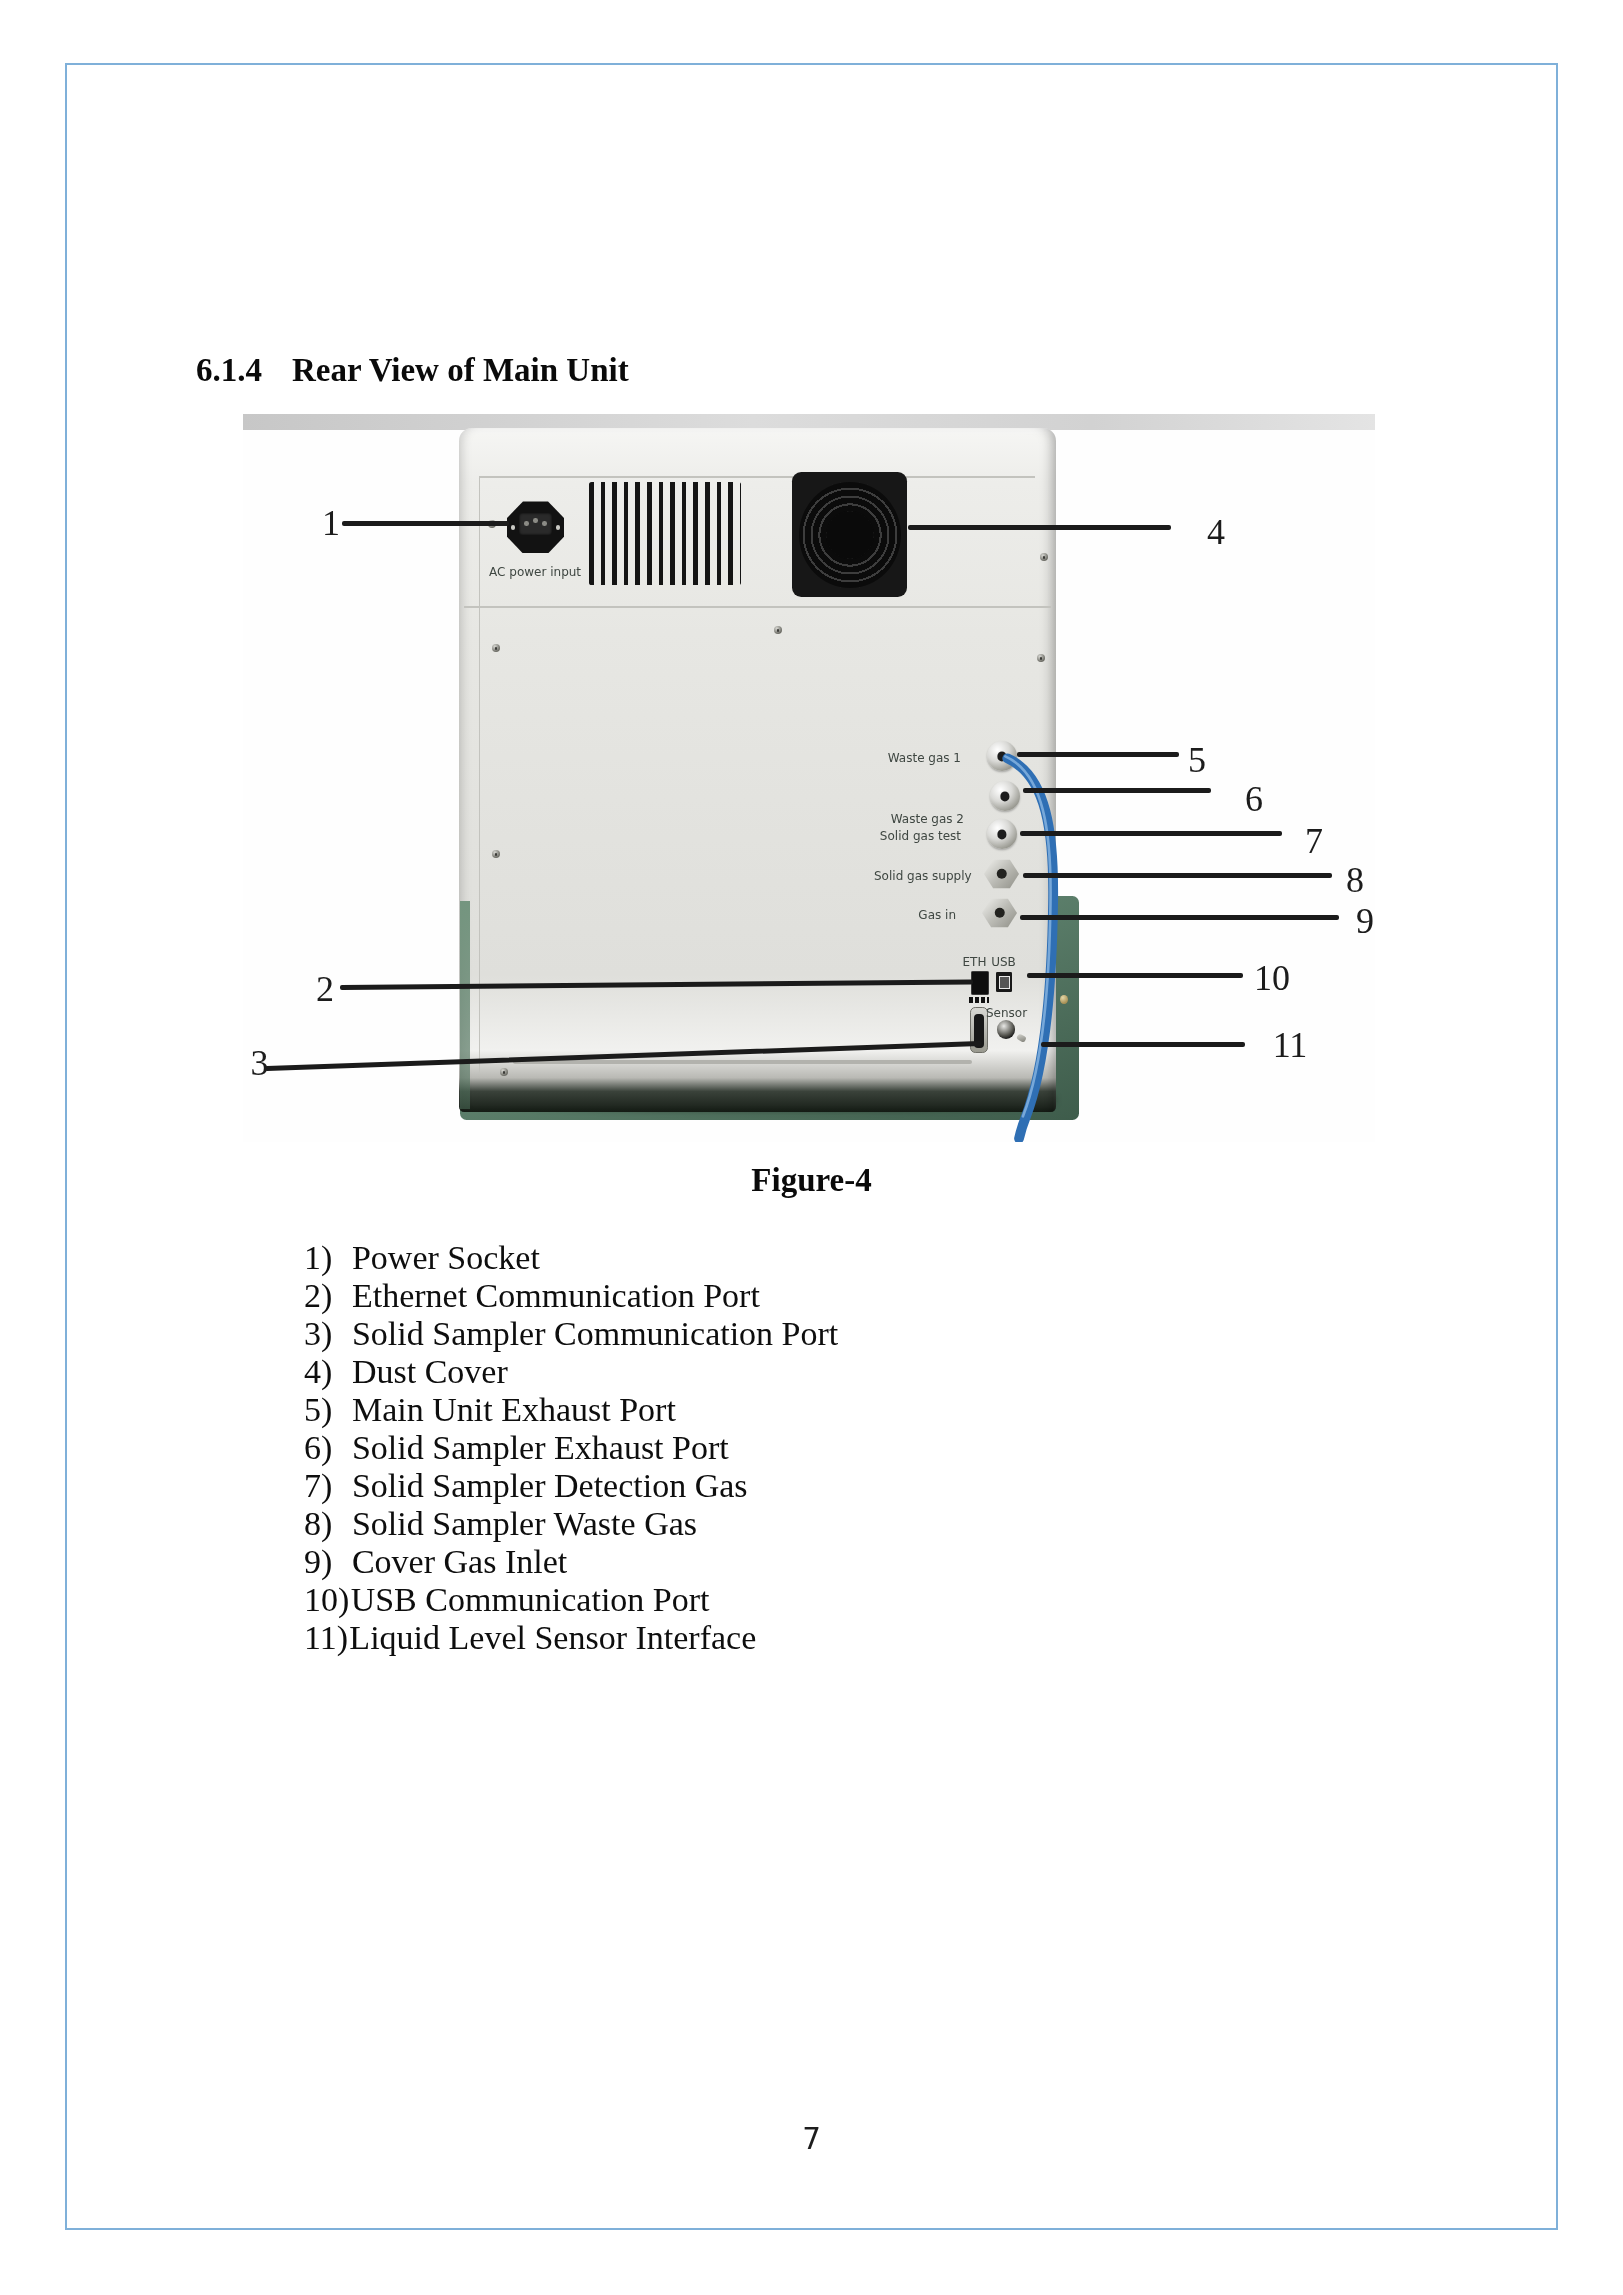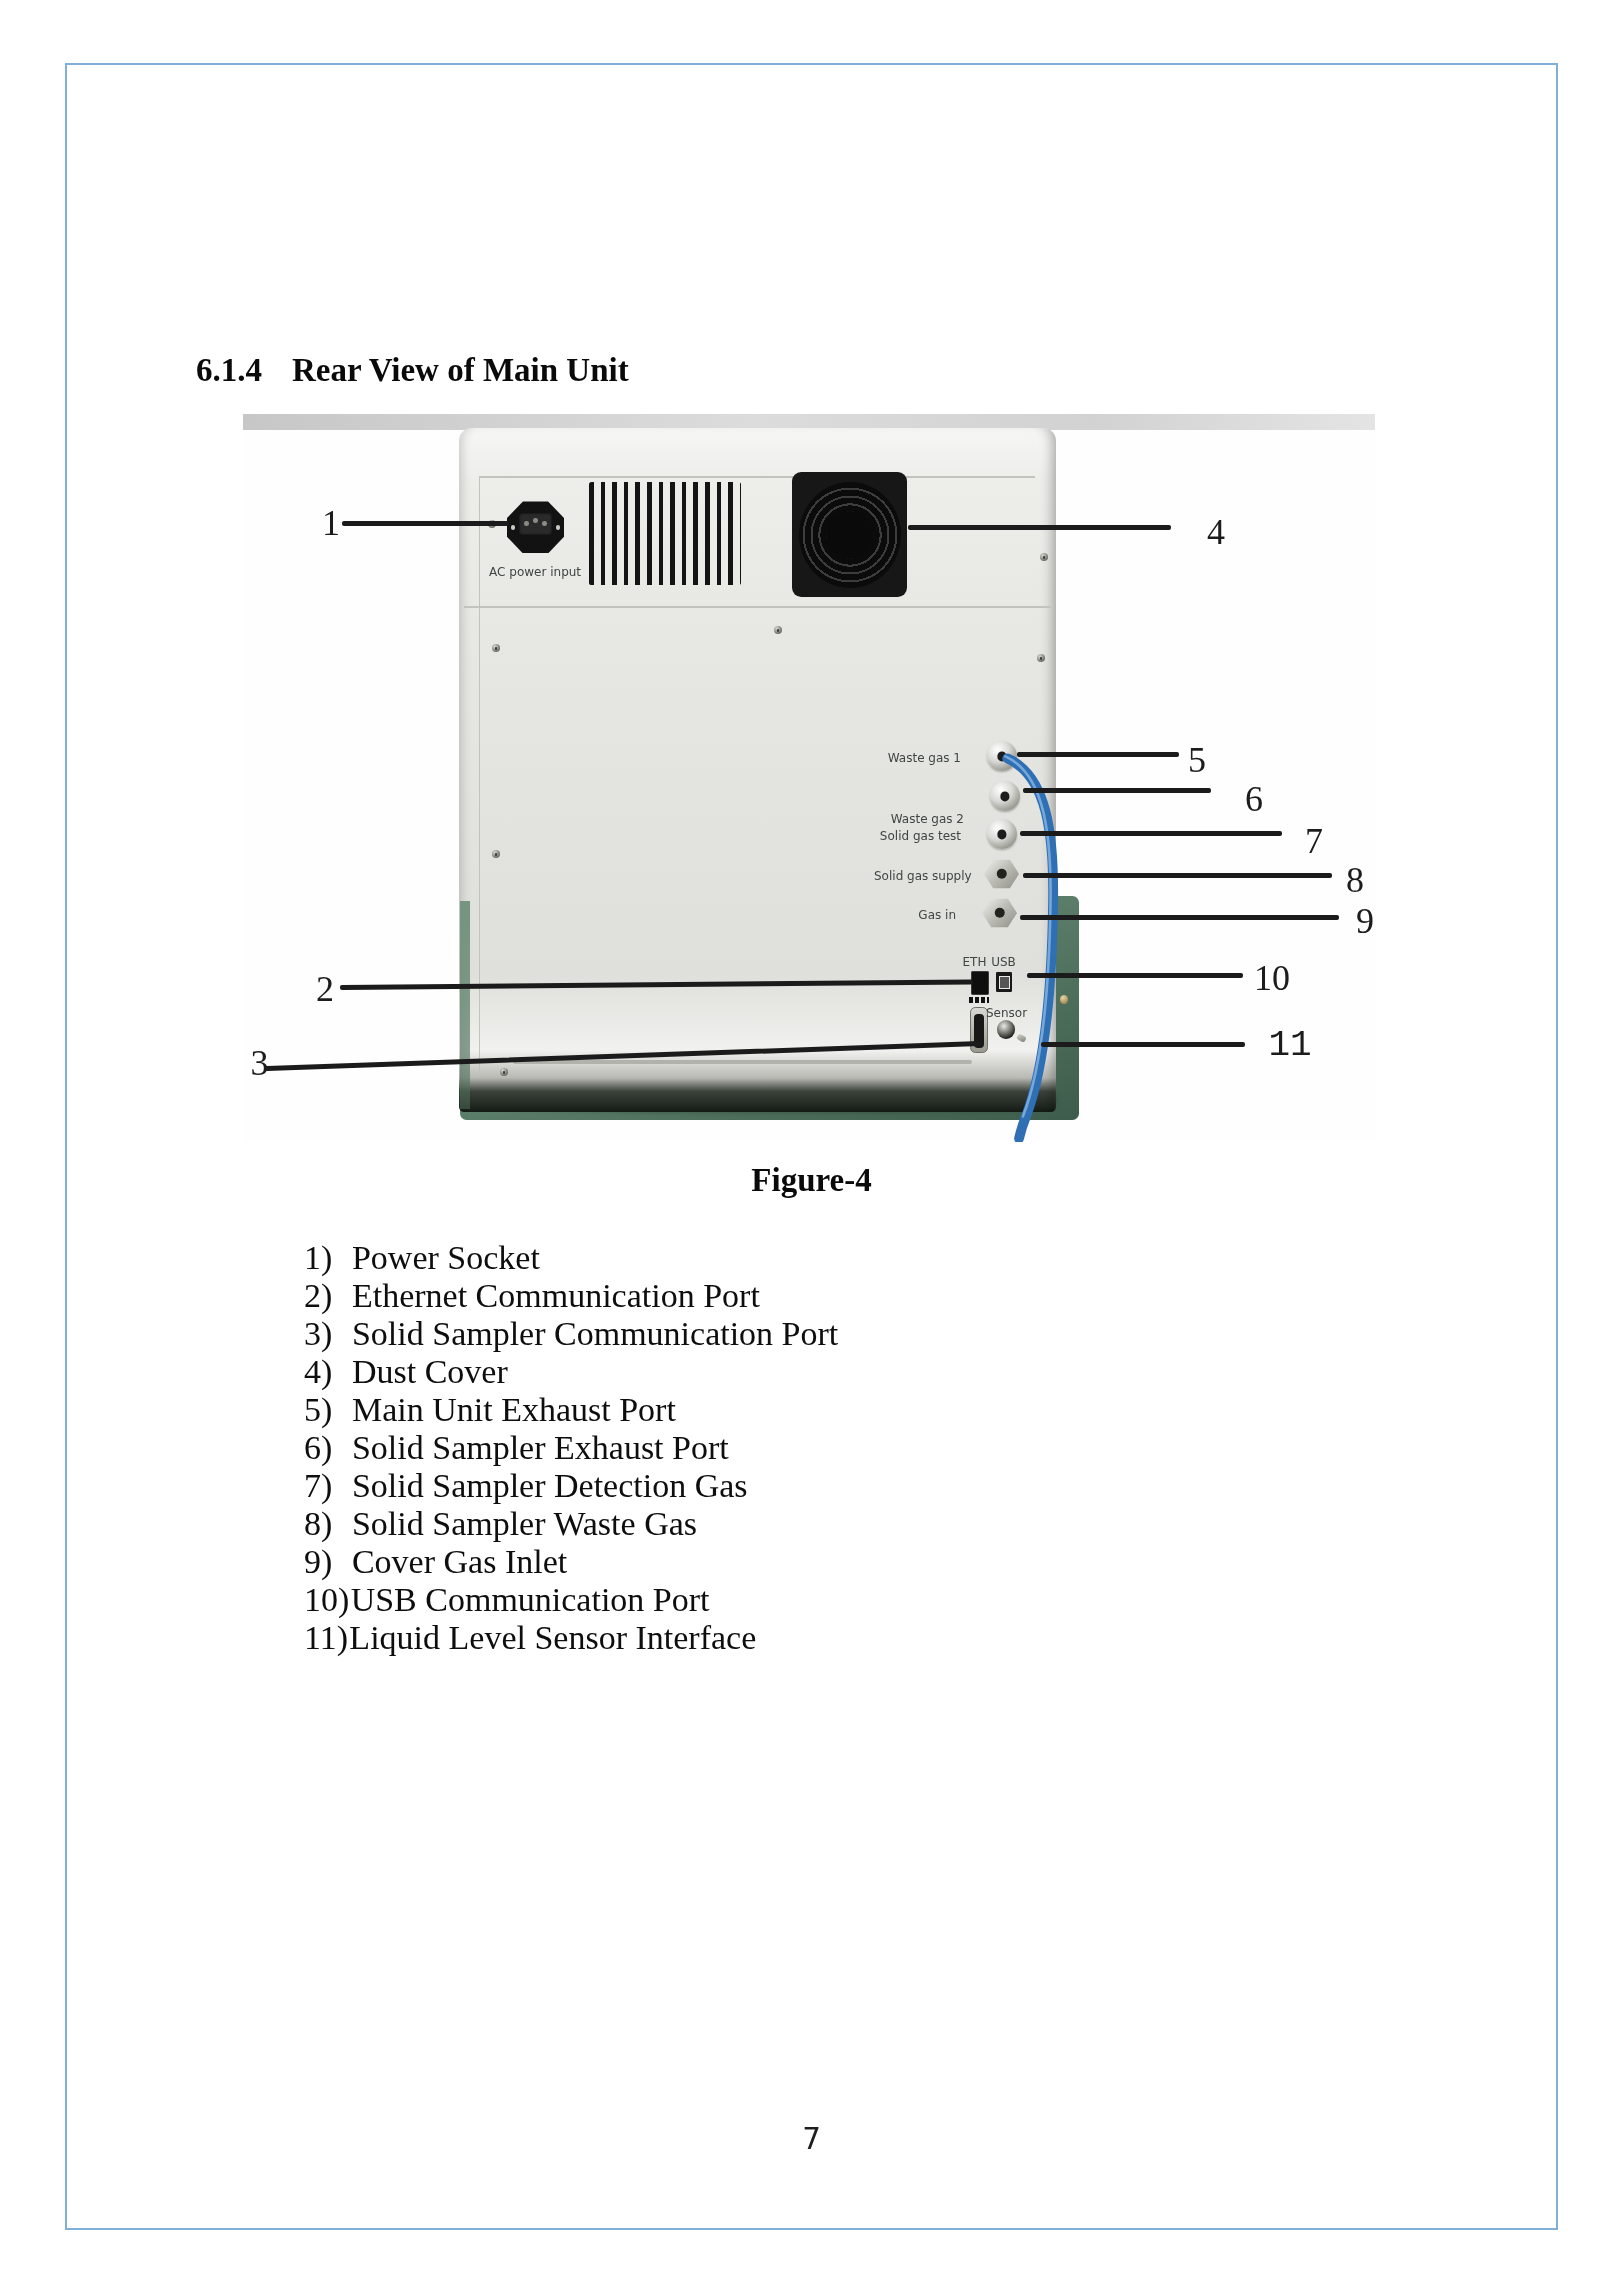--- a/index.html
+++ b/index.html
@@ -221,21 +221,21 @@
     <div class="cnum" style="left:88px;top:109px;">1</div>
     <div class="cnum" style="left:82px;top:575px;">2</div>
     <div class="cnum" style="left:16.4px;top:649px;">3</div>
     <div class="cnum" style="left:973px;top:118px;">4</div>
     <div class="cnum" style="left:954px;top:346px;">5</div>
     <div class="cnum" style="left:1011px;top:385px;">6</div>
     <div class="cnum" style="left:1071px;top:427px;">7</div>
     <div class="cnum" style="left:1112px;top:466px;">8</div>
     <div class="cnum" style="left:1122px;top:507px;">9</div>
     <div class="cnum" style="left:1029px;top:564px;">10</div>
-    <div class="cnum" style="left:1047px;top:631px;font-family:Liberation Mono, monospace;">11</div>
+    <div class="cnum" style="left:1047px;top:631px;">11</div>
   </div>
 
   <div class="figure-caption">Figure-4</div>
 
   <div class="parts-list">
     <div class="parts-row"><span class="num">1)</span><span class="lbl">Power Socket</span></div>
     <div class="parts-row"><span class="num">2)</span><span class="lbl">Ethernet Communication Port</span></div>
     <div class="parts-row"><span class="num">3)</span><span class="lbl">Solid Sampler Communication Port</span></div>
     <div class="parts-row"><span class="num">4)</span><span class="lbl">Dust Cover</span></div>
     <div class="parts-row"><span class="num">5)</span><span class="lbl">Main Unit Exhaust Port</span></div>

